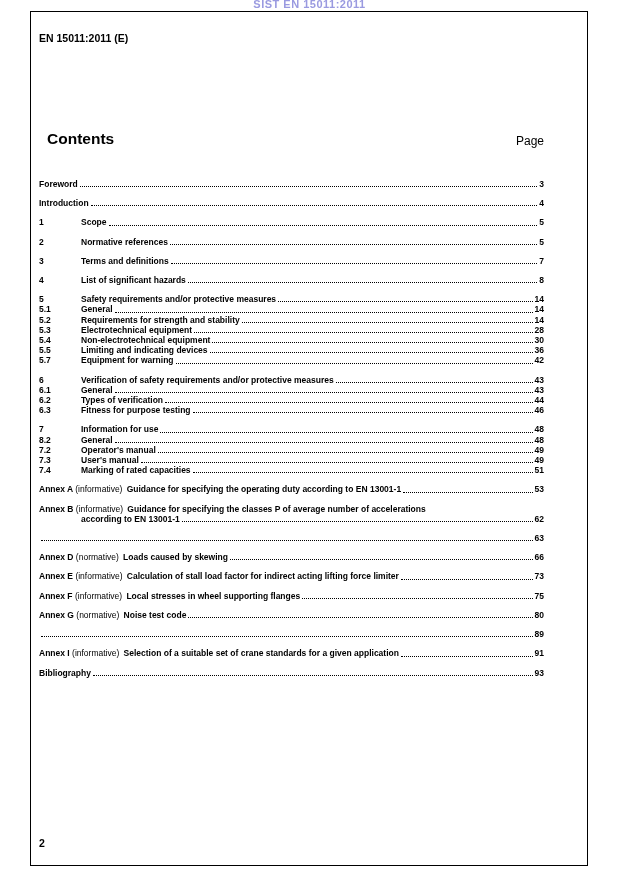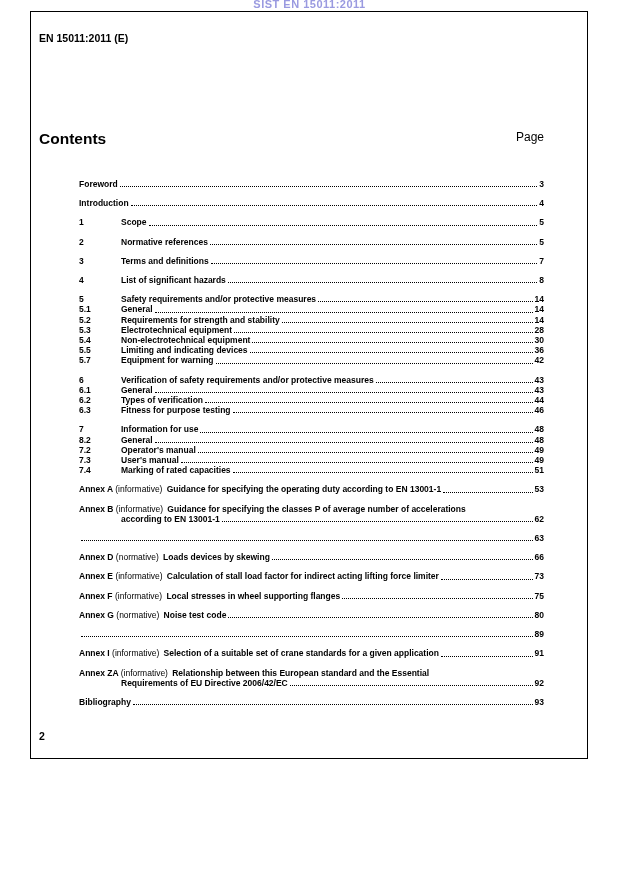--- a/index.html
+++ b/index.html
@@ -23,55 +23,56 @@
     font-weight: bold;
     color: #9a9ae0;
     letter-spacing: 0.5px;
     z-index: 2;
   }
   .page {
     position: absolute;
     left: 30px;
     top: 11px;
     width: 558px;
-    height: 748px;
+    height: 855px;
     border: 1px solid #000;
     box-sizing: border-box;
     background: #fff;
   }
   .doc-ref {
     position: absolute;
     left: 8px;
     top: 20px;
     font-size: 10.5px;
     font-weight: bold;
   }
   .contents-header {
     position: absolute;
-    left: 8px;
+    left: 16px;
     right: 43px;
     top: 118px;
     display: flex;
     justify-content: space-between;
+    align-items: flex-end;
   }
   .contents-title {
     font-size: 15.5px;
     font-weight: bold;
   }
   .page-label {
     font-size: 12px;
     font-weight: normal;
   }
   .toc {
     position: absolute;
     left: 8px;
     right: 43px;
     top: 158px;
   }
-  .toc-row { margin-top: 0; margin-left: 40px; }
+  .toc-row { margin-top: 0; }
   .toc-row.spaced { margin-top: 9px; }
   .toc-line {
     display: flex;
     align-items: flex-end;
     font-size: 8.5px;
     line-height: 10.2px;
     font-weight: bold;
   }
   .toc-line.cont { padding-left: 42px; }
   .toc-num {
@@ -305,21 +306,21 @@
         </div>
       </div>
       <div class="toc-row spaced">
         <div class="toc-line">
           <span class="dots"></span>
           <span class="toc-page">63</span>
         </div>
       </div>
       <div class="toc-row spaced">
         <div class="toc-line">
-          <span class="toc-title"><span class="b">Annex D </span><span class="reg">(normative) </span><span class="b">Loads devices by skewing</span></span>
+          <span class="toc-title"><span class="b">Annex D </span><span class="reg">(normative) </span><span class="b">Loads caused by skewing</span></span>
           <span class="dots"></span>
           <span class="toc-page">66</span>
         </div>
       </div>
       <div class="toc-row spaced">
         <div class="toc-line">
           <span class="toc-title"><span class="b">Annex E </span><span class="reg">(informative) </span><span class="b">Calculation of stall load factor for indirect acting lifting force limiter</span></span>
           <span class="dots"></span>
           <span class="toc-page">73</span>
         </div>
@@ -342,30 +343,20 @@
         <div class="toc-line">
           <span class="dots"></span>
           <span class="toc-page">89</span>
         </div>
       </div>
       <div class="toc-row spaced">
         <div class="toc-line">
           <span class="toc-title"><span class="b">Annex I </span><span class="reg">(informative) </span><span class="b">Selection of a suitable set of crane standards for a given application</span></span>
           <span class="dots"></span>
           <span class="toc-page">91</span>
-        </div>
-      </div>
-      <div class="toc-row spaced">
-        <div class="toc-line">
-          <span class="toc-title"><span class="b">Annex ZA </span><span class="reg">(informative) </span><span class="b">Relationship between this European standard and the Essential</span></span>
-        </div>
-        <div class="toc-line cont">
-          <span class="toc-title">Requirements of EU Directive 2006/42/EC</span>
-          <span class="dots"></span>
-          <span class="toc-page">92</span>
         </div>
       </div>
       <div class="toc-row spaced">
         <div class="toc-line">
           <span class="toc-title">Bibliography</span>
           <span class="dots"></span>
           <span class="toc-page">93</span>
         </div>
       </div>
     </div>

